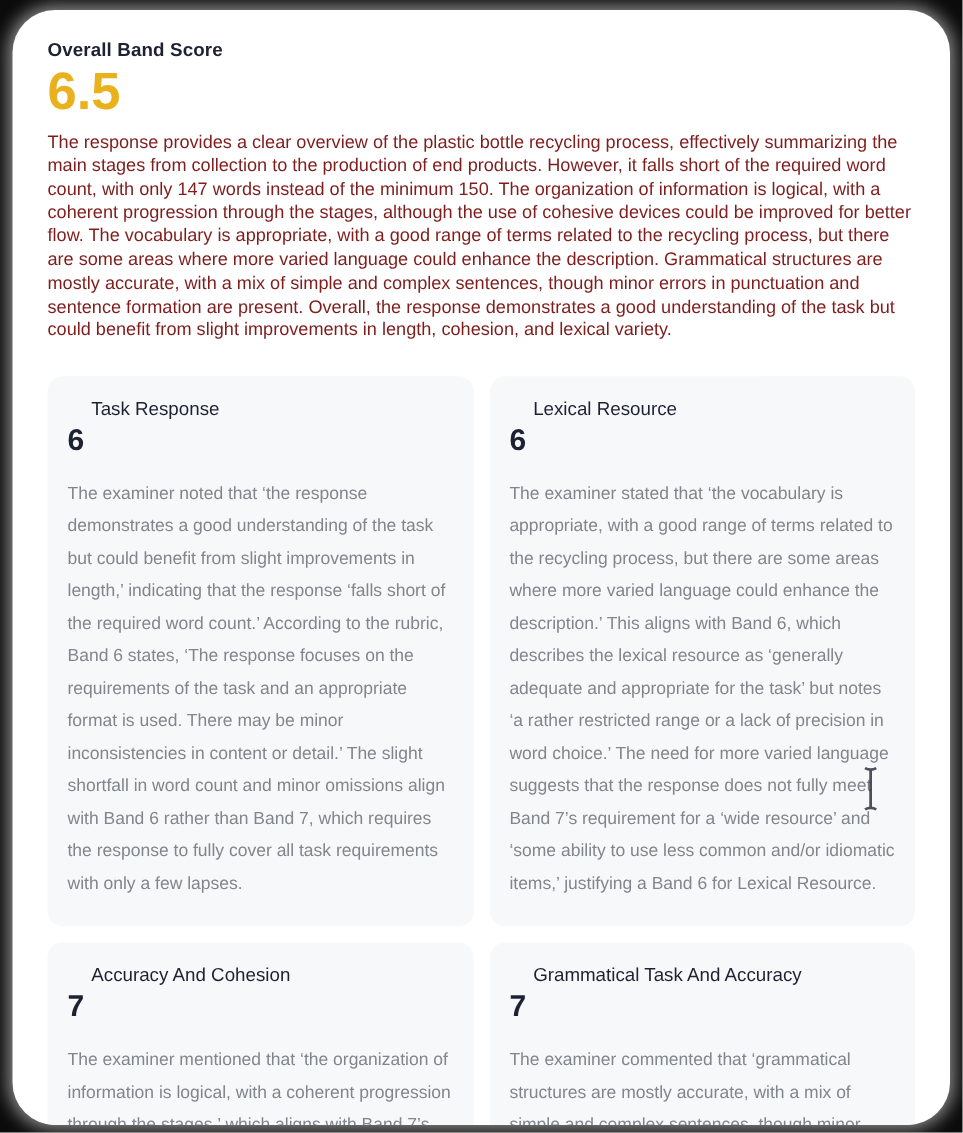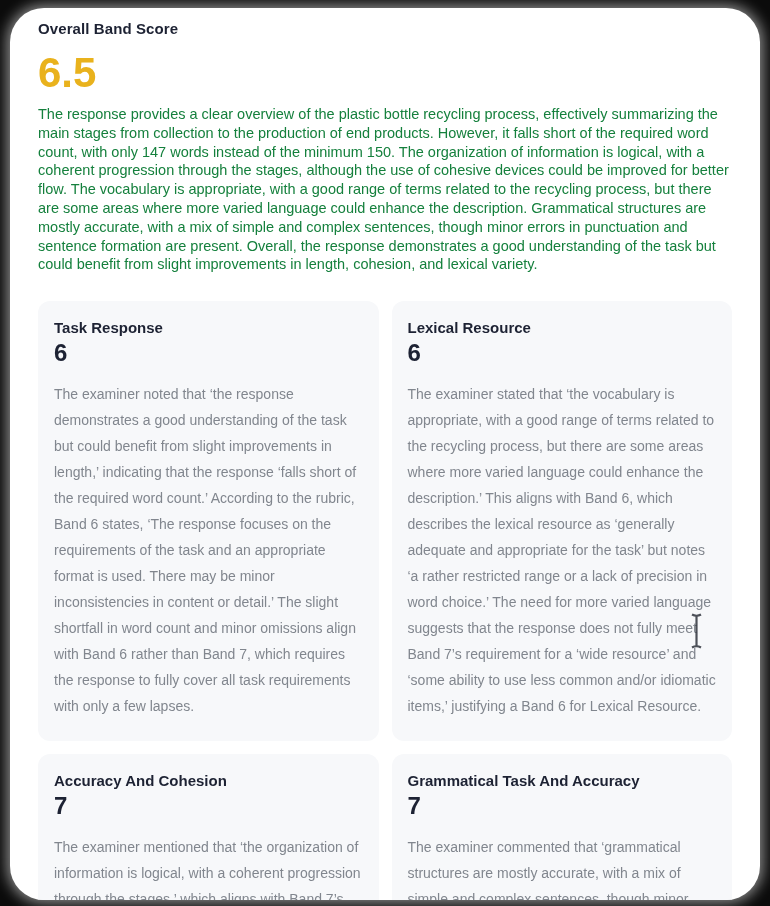--- a/index.html
+++ b/index.html
@@ -10,57 +10,58 @@
     position: relative;
     overflow: hidden;
   }
   .page-card {
     position: absolute;
     left: 10px; top: 8px; right: 10px; bottom: 6px;
     background: #ffffff;
     border-radius: 34px;
     box-shadow: 0 0 14px 3px rgba(255,255,255,0.55);
     overflow: hidden;
-    padding: 12px 28px 0 28px;
+    padding: 24px 28px 0 28px;
   }
   .overall-label {
     font-size: 15px;
     font-weight: 700;
     color: #1d2233;
     letter-spacing: 0.1px;
   }
   .overall-score {
     font-size: 42px;
     font-weight: 700;
     color: #e9b21d;
     line-height: 1.05;
-    margin-top: 14px;
+    margin-top: 2px;
   }
   .overall-summary {
     margin-top: 10px;
     font-size: 14.5px;
     line-height: 18.8px;
-    color: #15803d;
+    color: #7f1d1d;
     max-width: 698px;
   }
   .criteria-grid {
     margin-top: 27px;
     display: grid;
     grid-template-columns: 1fr 1fr;
     gap: 13px;
   }
   .criterion-card {
     background: #f7f8fa;
     border-radius: 12px;
     padding: 18px 16px 22px 16px;
   }
   .criterion-title {
     font-size: 15px;
-    font-weight: 700;
+    font-weight: 400;
     color: #1d2233;
+    margin-left: 19px;
   }
   .criterion-score {
     font-size: 24px;
     font-weight: 700;
     color: #1d2233;
     margin-top: 3px;
   }
   .criterion-text {
     margin-top: 14px;
     font-size: 14px;

